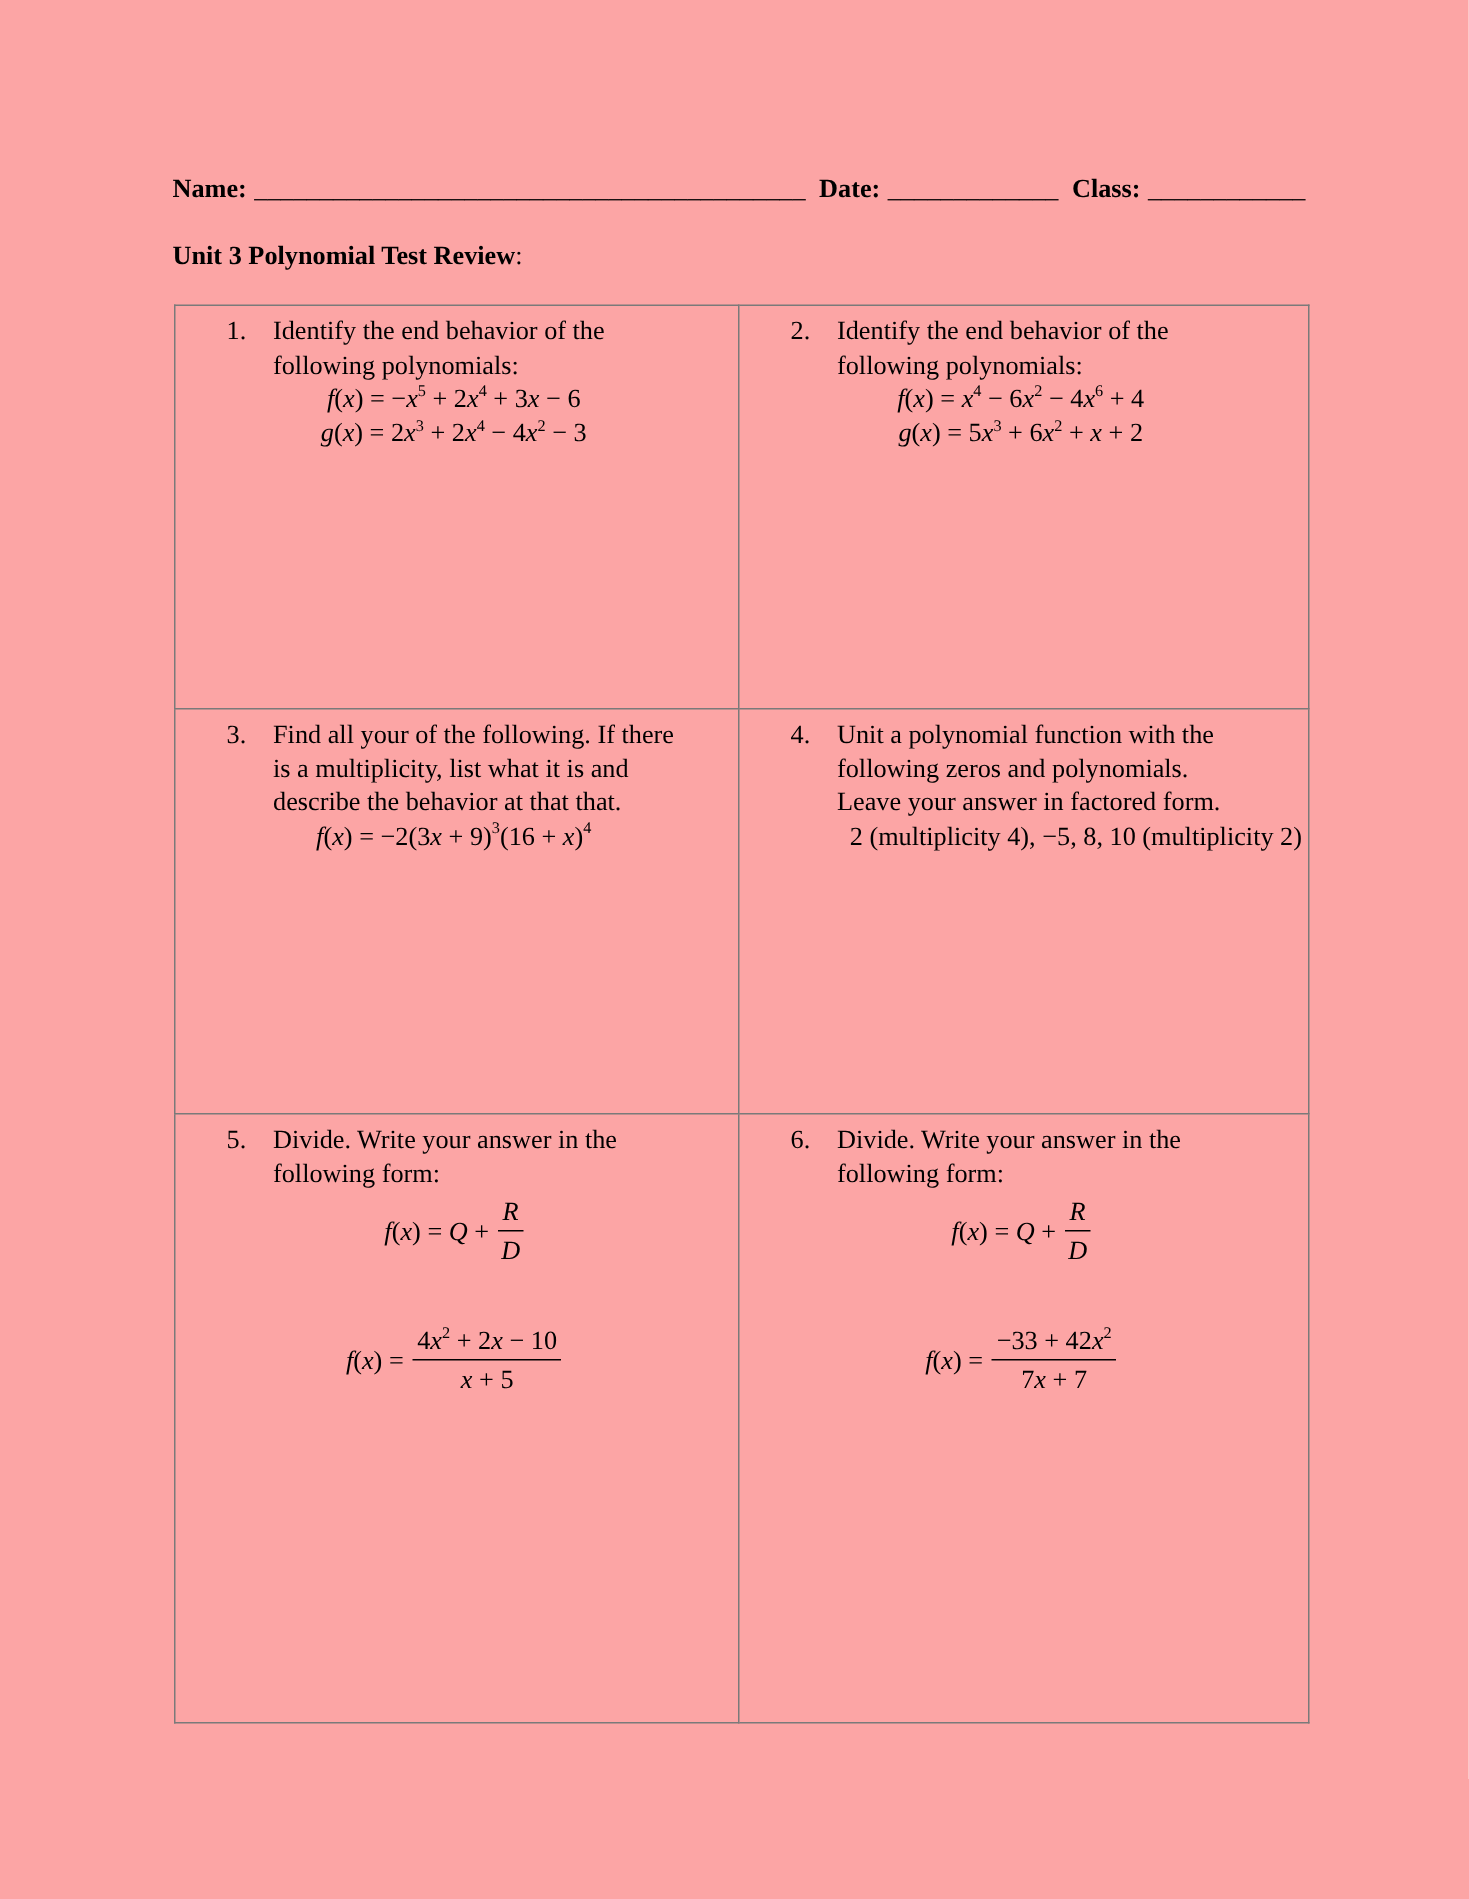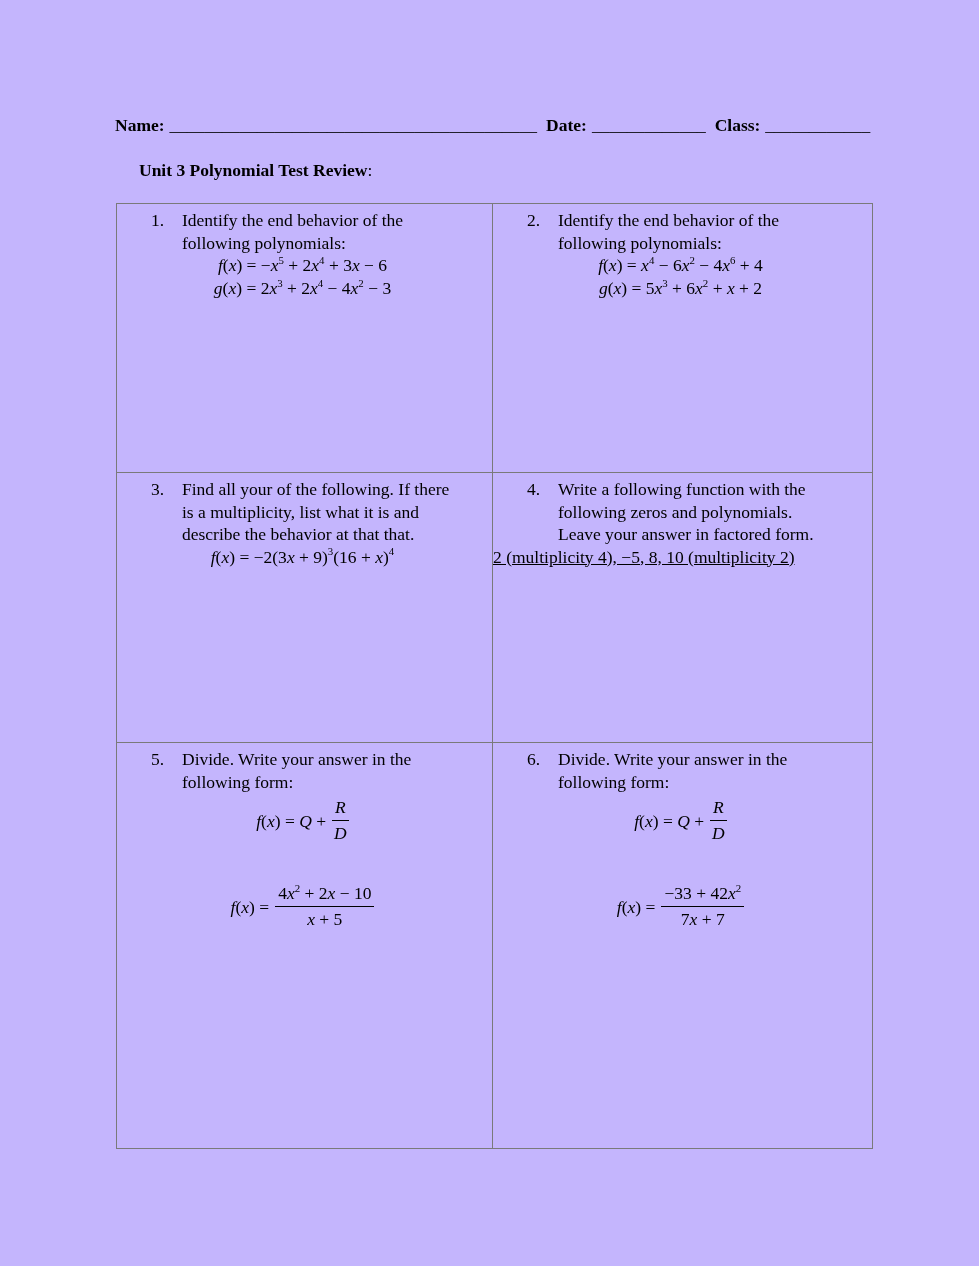--- a/index.html
+++ b/index.html
@@ -3,36 +3,36 @@
 <meta charset="utf-8">
 <style>
   html,body{margin:0;padding:0;background:#ffffff;}
   body{
     width:979px;height:1266px;
     font-family:"Liberation Serif","DejaVu Serif",serif;
     color:#000;
     position:relative;
     overflow:hidden;
   }
-  .page{position:absolute;left:0;top:0;width:979px;height:1266px;background:#c4b5fd;}
+  .page{position:absolute;left:0;top:0;width:979px;height:1266px;background:#fca5a5;}
 
   
   .header-line{
     position:absolute;left:115px;top:114px;width:760px;
     font-size:17.5px;white-space:nowrap;line-height:22px;
   }
   .hlabel{font-weight:bold;margin-right:5px;}
   .hblank{margin-right:9px;letter-spacing:0;}
 
   
   .doc-title{
     position:absolute;left:115px;top:159px;
     font-size:17.5px;line-height:22px;white-space:nowrap;
   }
-  .doc-title .t{font-weight:bold;margin-left:24px;}
+  .doc-title .t{font-weight:bold;}
 
   
   table.ws{
     position:absolute;left:116px;top:203px;
     border-collapse:collapse;table-layout:fixed;
     width:746px;
   }
   table.ws td{
     border:1px solid #7a7a7a;
     vertical-align:top;
@@ -46,21 +46,21 @@
   tr.r2 td{height:264px;}
   tr.r3 td{height:400px;}
 
   .stmt{position:relative;padding-left:65px;}
   .stmt .num{position:absolute;left:34px;top:0;}
 
   .eq{text-align:center;line-height:23px;}
   .eq i, .stmt i{font-style:italic;}
   sup{font-size:0.62em;line-height:0;position:relative;top:-0.5px;}
 
-  .plain-line{text-align:left;line-height:22.5px;text-decoration:underline;}
+  .plain-line{text-align:right;line-height:22.5px;}
 
   .form-eq{margin-top:5px;}
   .div-eq{margin-top:37px;}
   .frac{
     display:inline-block;vertical-align:middle;
     text-align:center;margin-left:6px;position:relative;top:-2px;
   }
   .frac .fnum{display:block;padding:0 3px 1px 3px;border-bottom:1.4px solid #000;}
   .frac .fden{display:block;padding-top:1px;}
 </style>
@@ -105,21 +105,21 @@
           <span class="num">3.</span>
           <div class="line">Find all your of the following. If there</div>
           <div class="line">is a multiplicity, list what it is and</div>
           <div class="line">describe the behavior at that that.</div>
         </div>
         <div class="eq"><i>f</i>(<i>x</i>) = −2(3<i>x</i> + 9)<sup>3</sup>(16 + <i>x</i>)<sup>4</sup></div>
       </td>
       <td class="c-right">
         <div class="stmt">
           <span class="num">4.</span>
-          <div class="line">Write a following function with the</div>
+          <div class="line">Unit a polynomial function with the</div>
           <div class="line">following zeros and polynomials.</div>
           <div class="line">Leave your answer in factored form.</div>
         </div>
         <div class="plain-line">2 (multiplicity 4), −5, 8, 10 (multiplicity 2)</div>
       </td>
     </tr>
     <tr class="r3">
       <td class="c-left">
         <div class="stmt">
           <span class="num">5.</span>

